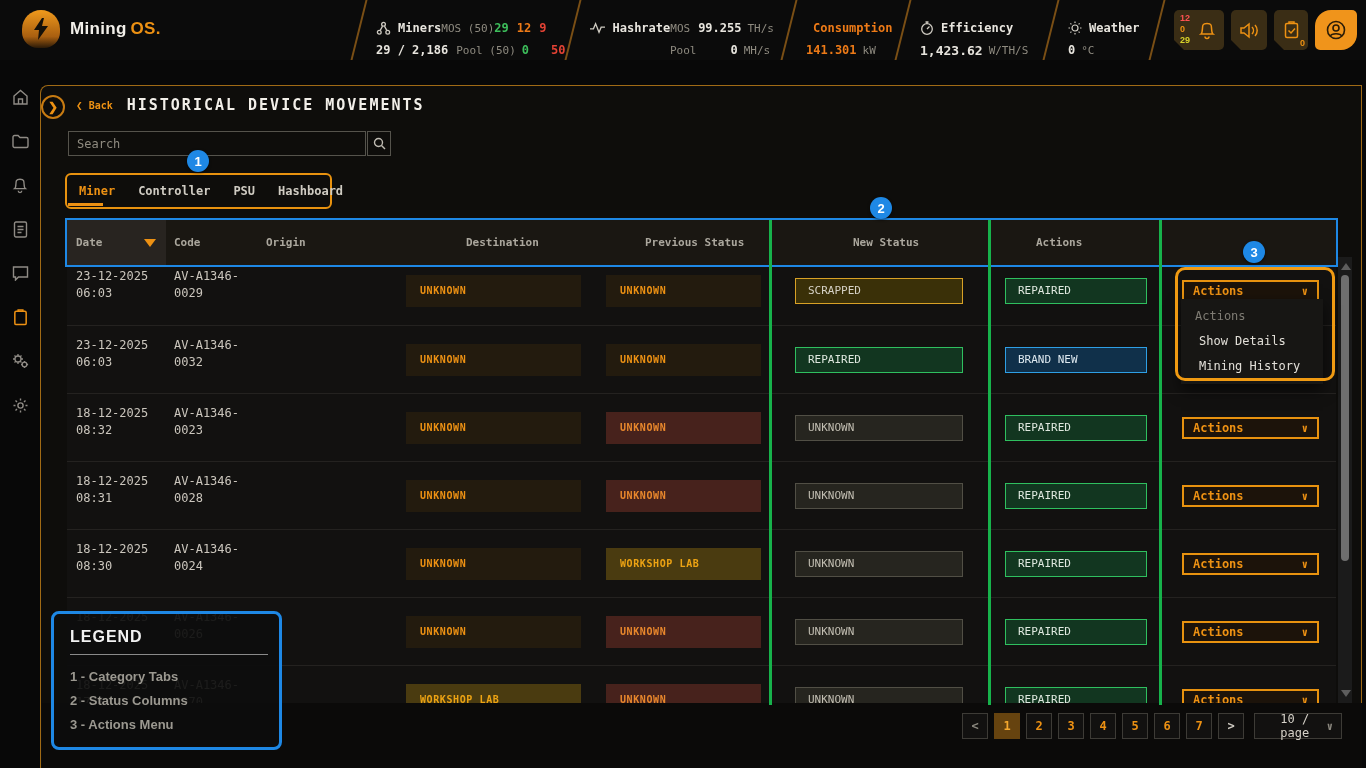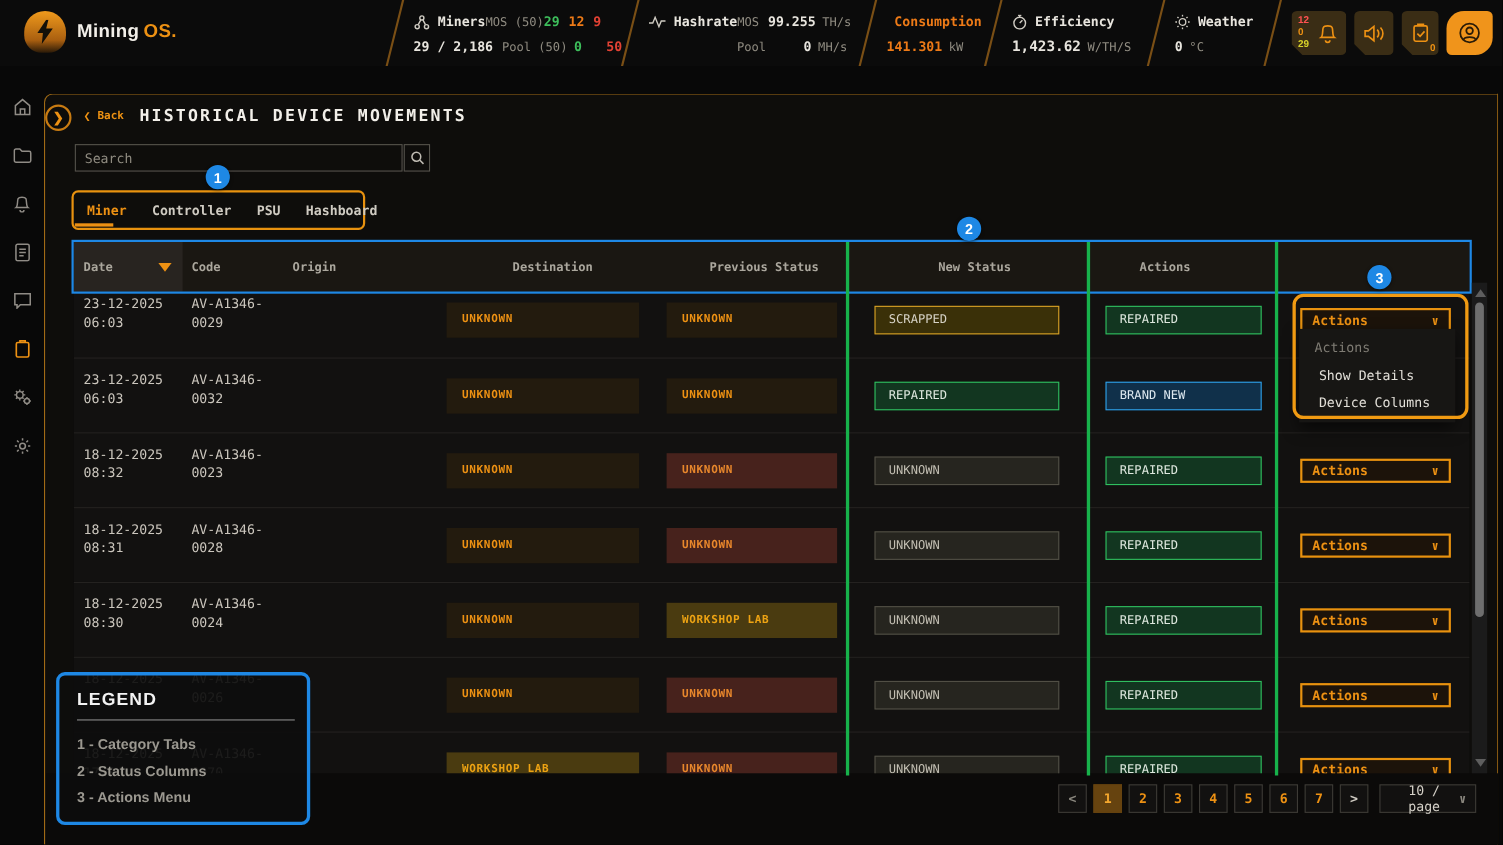--- a/index.html
+++ b/index.html
@@ -8,21 +8,21 @@
             font-family:"DejaVu Sans Mono", monospace; color:#D6D2C8; }
 
   
   .topbar { position:absolute; left:0; top:0; width:1366px; height:60px; background:#0B0B0B; }
   .brand { position:absolute; left:22px; top:10px; display:flex; align-items:center; gap:10px; }
   .logo { width:38px; height:38px; display:flex; align-items:center; justify-content:center;
           background:linear-gradient(180deg,#F09A1C 0%,#A95F10 70%,#2A1A08 100%);
           border-radius:50% 50% 42% 42%; }
   .brand-name { font-family:"Liberation Sans", sans-serif; font-weight:bold; font-size:17px; color:#F2EFE9; letter-spacing:.3px; }
   .brand-os { color:#ED9113; margin-left:4px; }
-  .stats { position:absolute; left:358px; top:0; height:60px; display:flex; align-items:flex-start; }
+  .stats { position:absolute; left:358px; top:0; height:60px; display:flex; align-items:flex-end; }
   .tb-divider { width:2px; height:60px; background:#7A4F15; transform:skewX(-14deg); }
   .stat { padding:10px 14px 0 16px; }
   .stat .line { display:flex; align-items:center; height:20px; white-space:nowrap; }
   .stat .line + .line { margin-top:2px; }
   .stat-label { font-weight:bold; font-size:12px; color:#E8E5DE; margin-left:7px; }
   .muted { color:#8F8B80; font-size:11px; }
   .v-white { color:#E8E5DE; font-weight:bold; font-size:12px; }
   .v-green { color:#3DBE5B; font-weight:bold; font-size:12px; }
   .v-orange { color:#ED7A17; font-weight:bold; font-size:12px; }
   .v-red { color:#E34234; font-weight:bold; font-size:12px; }
@@ -591,21 +591,21 @@
   </div>
       </div>
 
     <div class="gline gl-1"></div>
     <div class="gline gl-2"></div>
     <div class="gline gl-3"></div>
 
     <div class="menu">
       <div class="menu-item muted-item">Actions</div>
       <div class="menu-item">Show Details</div>
-      <div class="menu-item">Device Columns</div>
+      <div class="menu-item">Mining History</div>
     </div>
     <div class="ring3"></div>
 
     <div class="nbadge nb-1">1</div>
     <div class="nbadge nb-2">2</div>
     <div class="nbadge nb-3">3</div>
 
     <div class="vscroll">
       <div class="vs-up"></div>
       <div class="vs-thumb"></div>

